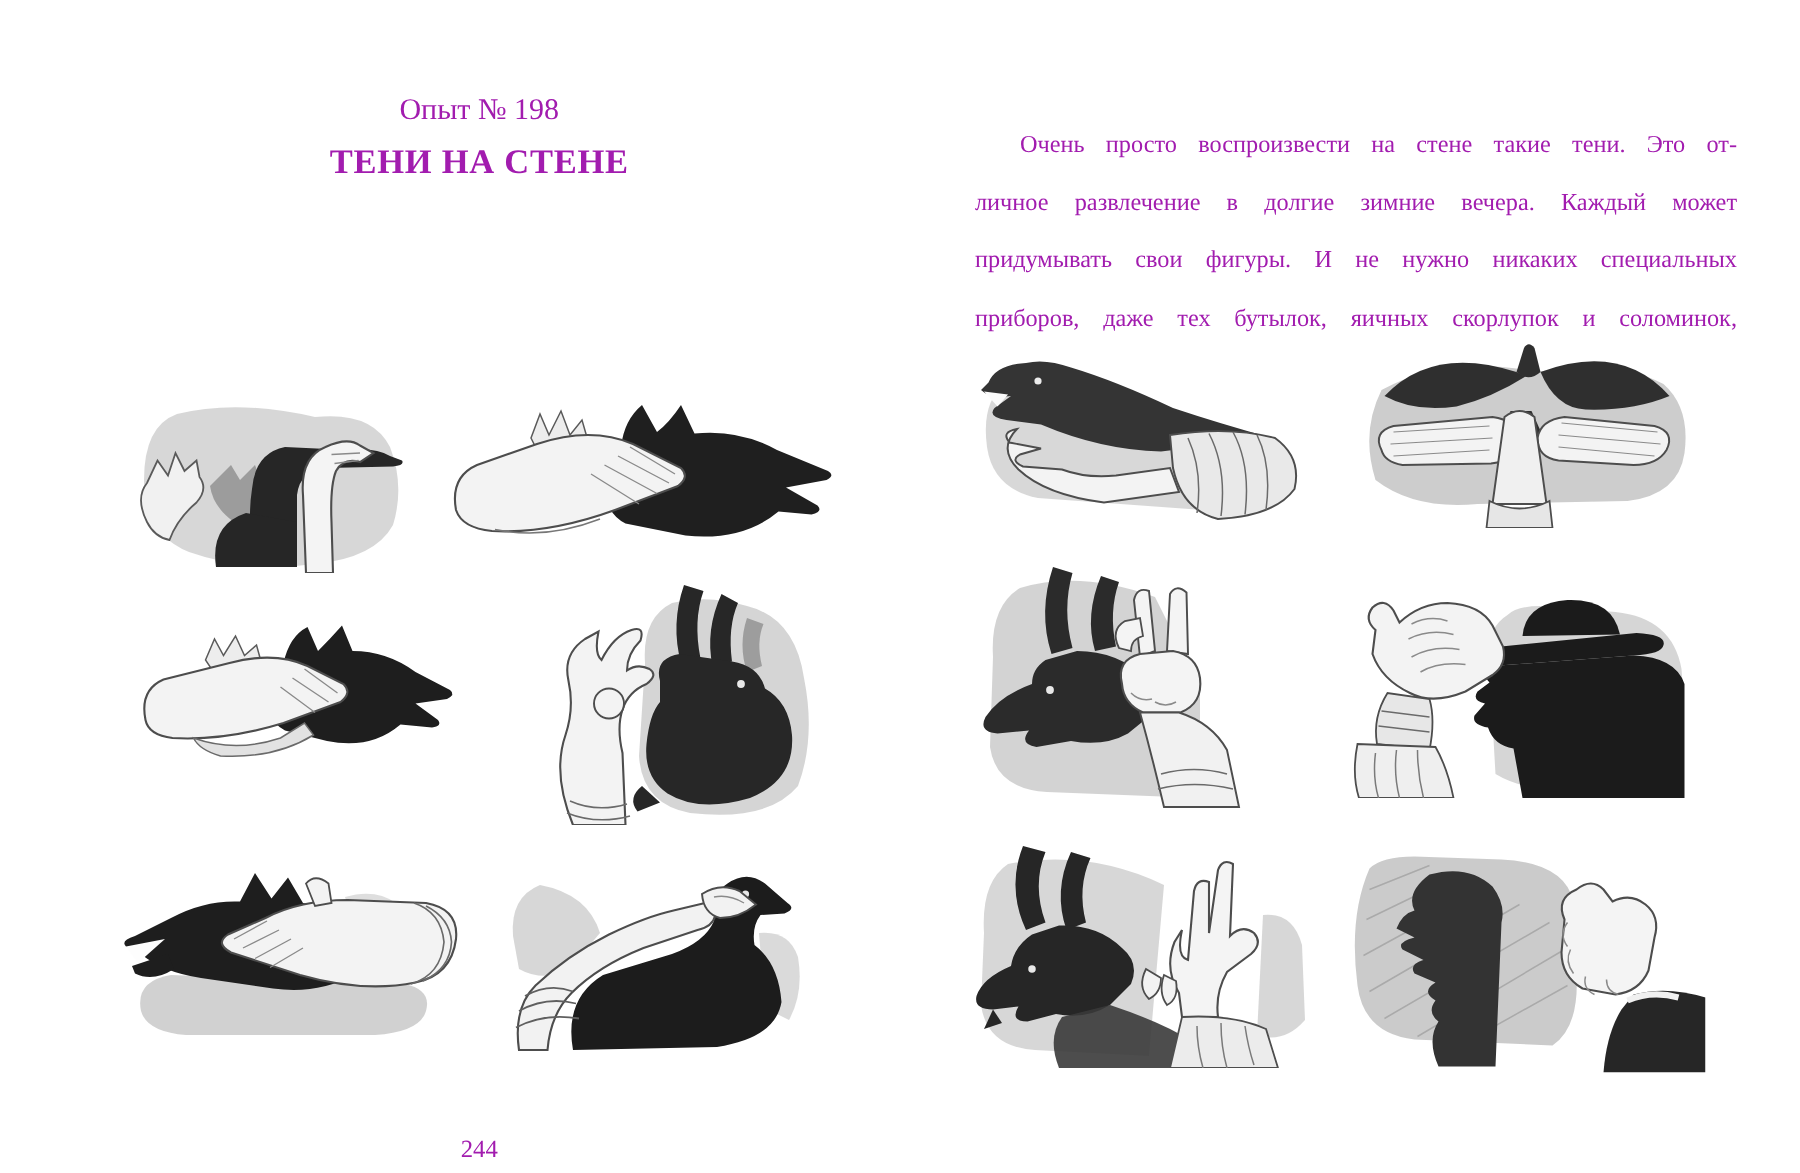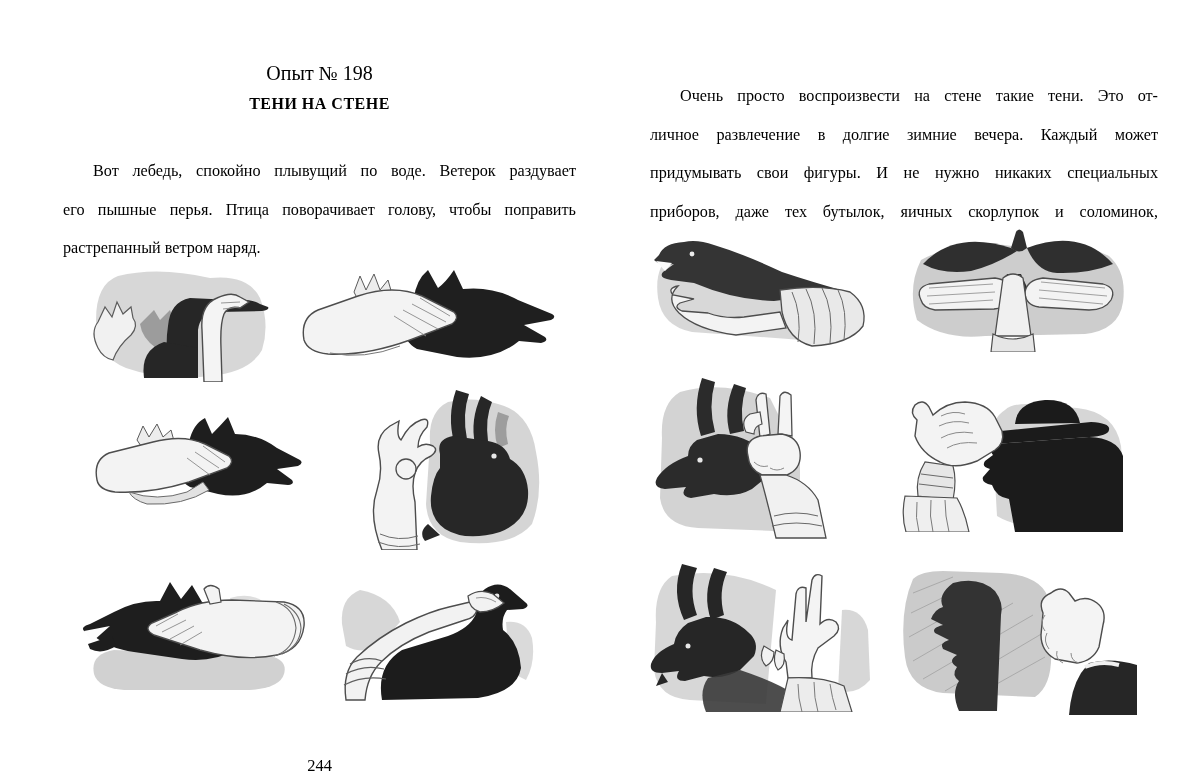--- a/index.html
+++ b/index.html
@@ -1,46 +1,41 @@
 <!DOCTYPE html>
 <html><head>
 <meta charset="utf-8">
 <style>
   html,body { margin:0; padding:0; background:#ffffff; }
   .spread {
     position:relative; width:1200px; height:782px; background:#ffffff;
-    font-family:"Liberation Serif","DejaVu Serif",serif; color:#000000; overflow:hidden;
+    font-family:"Liberation Serif","DejaVu Serif",serif; color:#a21caf; overflow:hidden;
   }
   .abs { position:absolute; }
   .exp   { left:63px; top:62px;  width:513px; text-align:center; font-size:20px; }
-  .title { left:63px; top:95px;  width:513px; text-align:center; font-size:16px; font-weight:bold; letter-spacing:.5px; }
+  .title { left:63px; top:95px;  width:513px; text-align:center; font-size:23px; font-weight:bold; letter-spacing:.5px; }
   .textblock { font-size:16.2px; line-height:18.7px; }
   .tb-left1 { left:63px;  top:142px; width:513px; }
   .tb-left2 { left:63px;  top:198px; width:513px; }
   .tb-right { left:650px; top:67px;  width:508px; }
   .jline { text-align:justify; text-align-last:justify;margin-top:20px; }
   .jline.first { text-indent:30px; }
   .jline.last  { text-align-last:left; }
   .pagenum { left:63px; top:756px; width:513px; text-align:center; font-size:16.5px; }
   .fig { position:absolute; margin:0; padding:0; }
   .fig svg { width:100%; height:100%; display:block; }
 </style>
 </head>
 <body>
 
 <div class="spread">
 
   <div class="abs exp">Опыт № 198</div>
   <div class="abs title">ТЕНИ НА СТЕНЕ</div>
 
-  <div class="abs textblock tb-left1">
-    <div class="jline first">Вот лебедь, спокойно плывущий по воде. Ветерок раздувает</div>
-    <div class="jline">его пышные перья. Птица поворачивает голову, чтобы поправить</div>
-    <div class="jline last">растрепанный ветром наряд.</div>
-  </div>
 
   <div class="abs textblock tb-left2">
   </div>
 
   <figure class="fig" style="left:88px;top:250px;width:200px;height:132px">
     <svg viewBox="0 0 200 132">
       <path d="M30,26 Q8,34 8,70 Q8,106 38,118 Q78,132 122,126 Q162,122 174,100 Q182,74 172,48 Q160,24 122,28 Q70,16 30,26Z" fill="#b6b6b6" opacity="0.55"></path>
       <path d="M52,74 L66,60 L72,70 L82,60 L86,71 L96,64 L97,75 Q103,82 94,90 L68,98 Q54,88 52,74Z" fill="#8d8d8d" opacity="0.8"></path>
       <path d="M84,128 Q76,102 80,76 Q82,52 102,48 L144,50 Q162,48 172,54 L180,57 Q182,60 174,61 L130,62 Q112,63 110,80 L110,128Z" fill="#262626"></path>
       <path d="M56,128 Q52,100 76,92 L110,98 L110,128Z" fill="#262626"></path>

